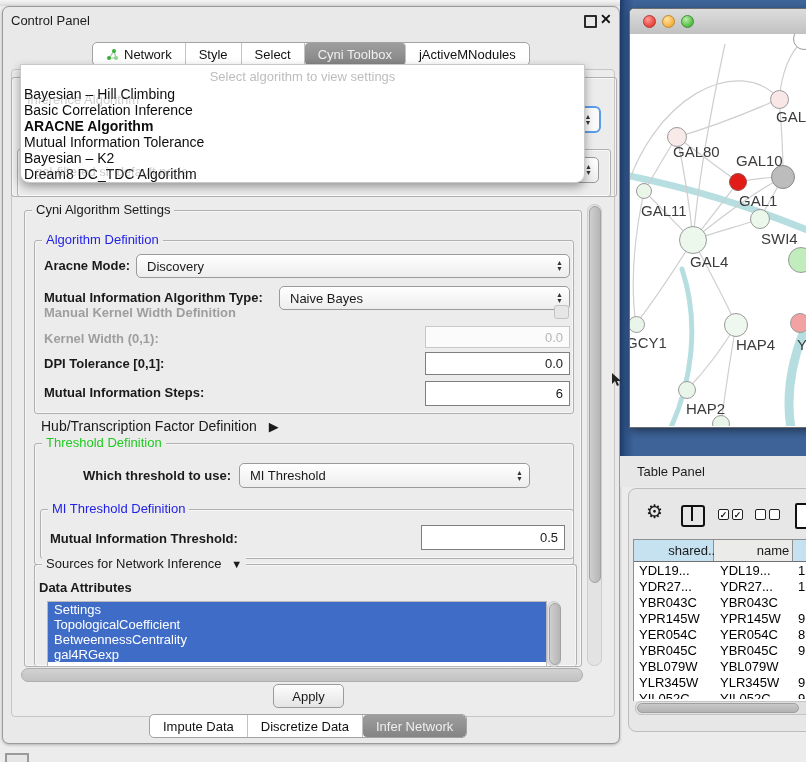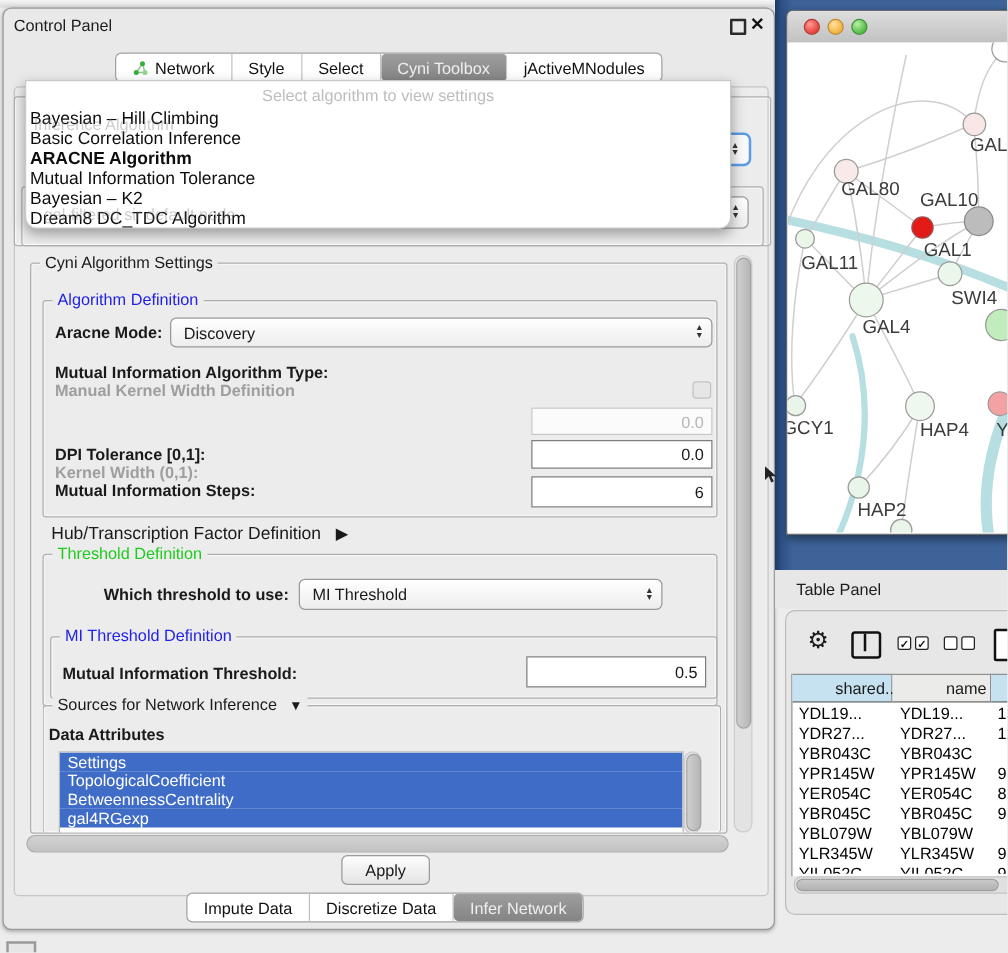--- a/index.html
+++ b/index.html
@@ -164,23 +164,30 @@
     </div>
     <div class="abs bold nowrap" style="left:41px;top:251px;">Aracne Mode:</div>
     <div class="abs combo" style="left:133px;top:247px;width:434px;height:24px;">
       <span>Discovery</span>
       <span class="spin">
           <span>▲</span>
           <span>▼</span>
         </span>
     </div>
     <div class="abs bold nowrap" style="left:41px;top:283px;">Mutual Information Algorithm Type:</div>
+    <div class="abs combo" style="left:276px;top:279px;width:291px;height:24px;">
+      <span>Naive Bayes</span>
+      <span class="spin">
+          <span>▲</span>
+          <span>▼</span>
+        </span>
+    </div>
     <div class="abs bold gray nowrap" style="left:41px;top:298px;">Manual Kernel Width Definition</div>
     <div class="abs chk-dis" style="left:551px;top:298px;"></div>
-    <div class="abs bold gray nowrap" style="left:41px;top:324px;margin-top:39px;">Kernel Width (0,1):</div>
+    <div class="abs bold gray nowrap" style="left:41px;top:324px;">Kernel Width (0,1):</div>
     <div class="abs field dis" style="left:422px;top:319px;width:145px;height:22px;">
       <span>0.0</span>
     </div>
     <div class="abs bold nowrap" style="left:41px;top:349px;">DPI Tolerance [0,1]:</div>
     <div class="abs field" style="left:422px;top:345px;width:145px;height:23px;">
       <span>0.0</span>
     </div>
     <div class="abs bold nowrap" style="left:41px;top:378px;">Mutual Information Steps:</div>
     <div class="abs field" style="left:422px;top:374px;width:145px;height:25px;">
       <span>6</span>

